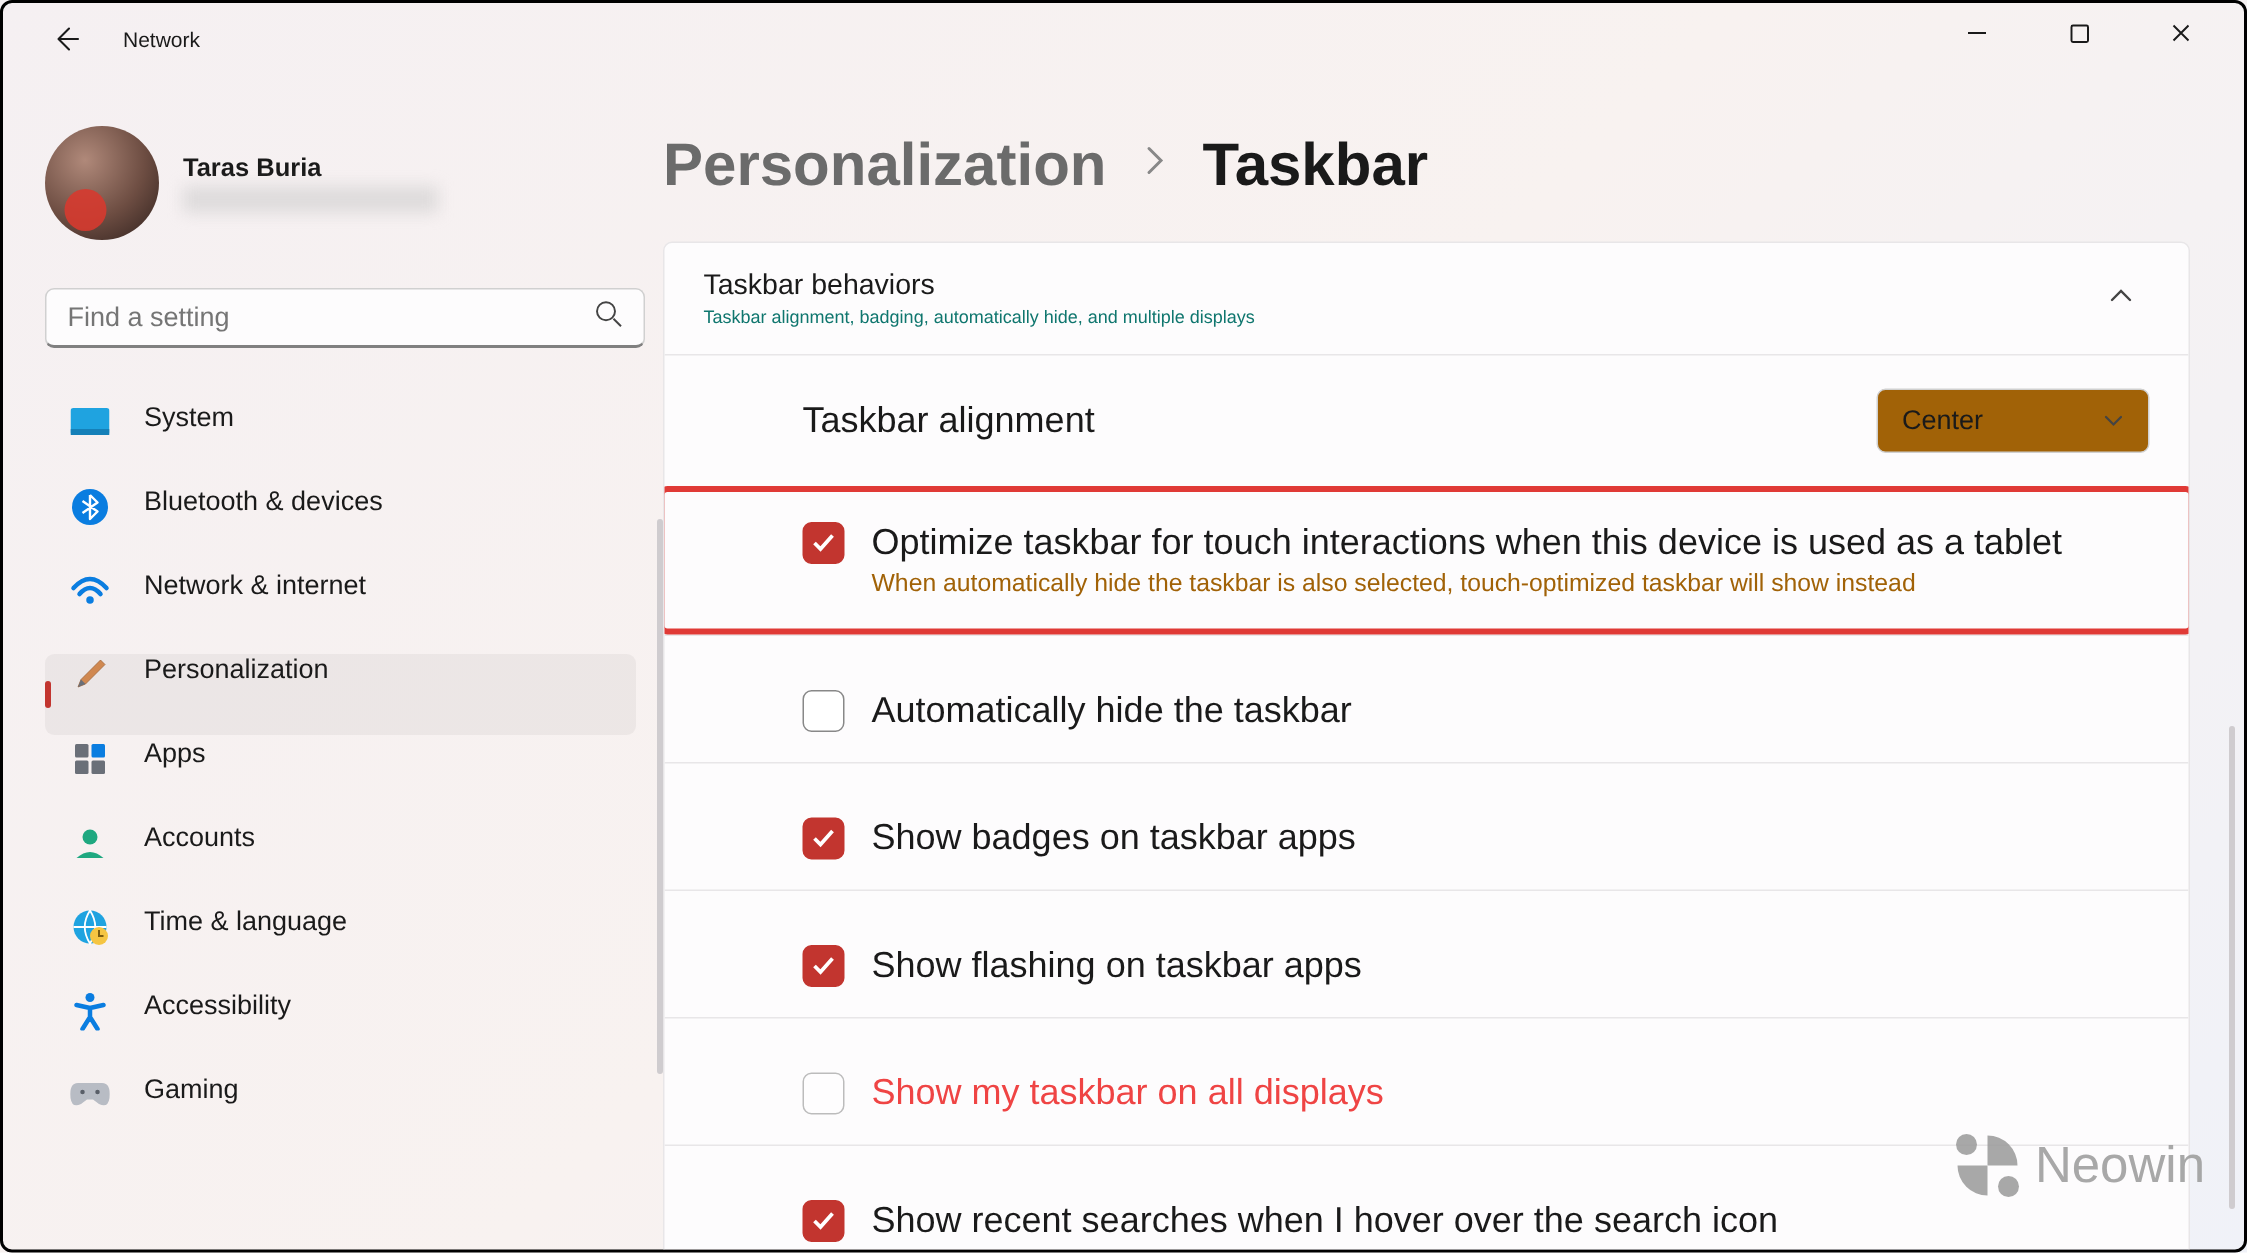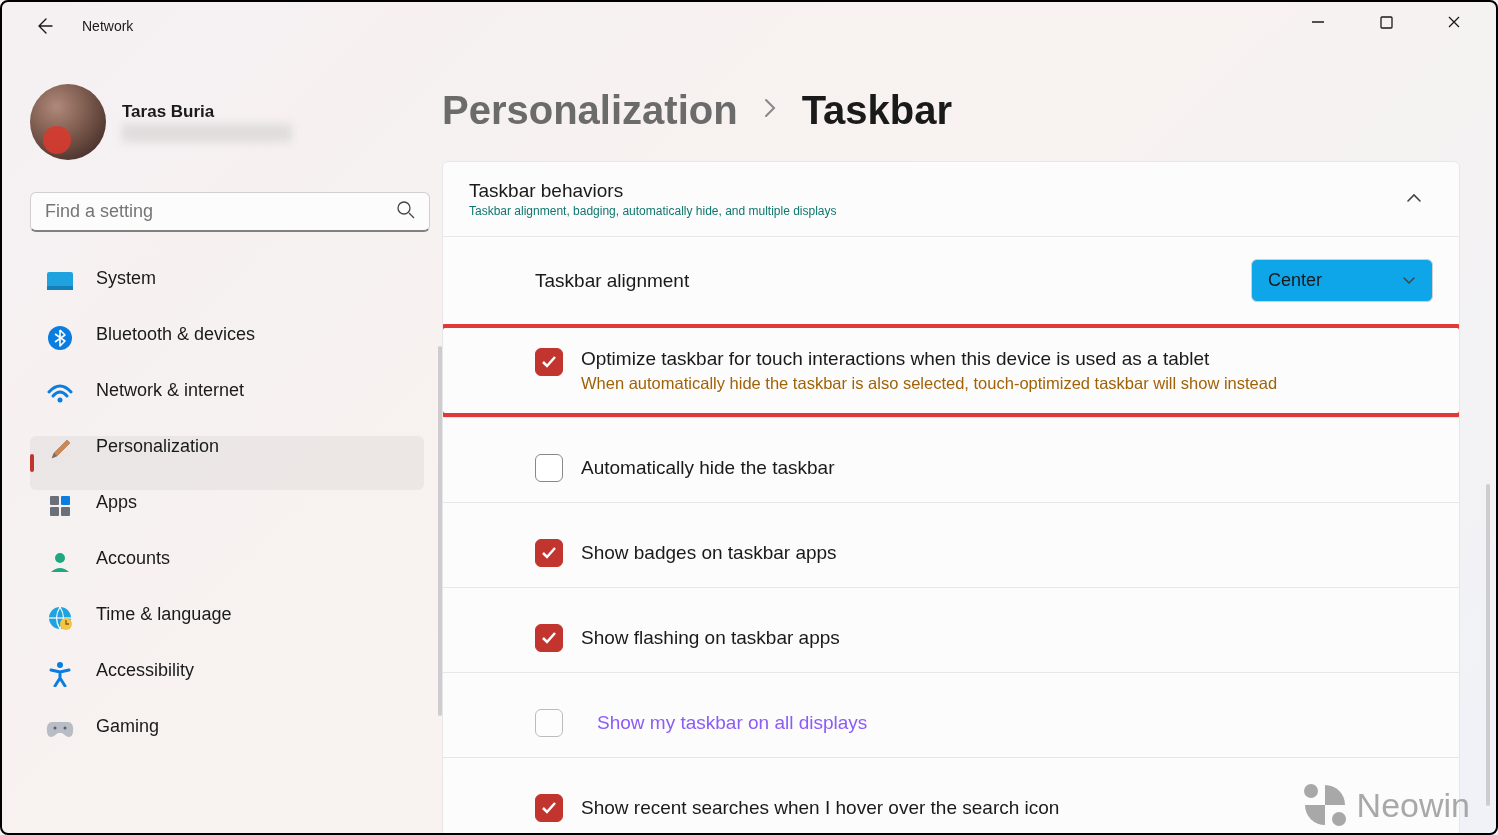--- a/index.html
+++ b/index.html
@@ -102,47 +102,47 @@
   cursor: pointer;
 }
 .card-header-text { flex: 1; }
 .card-title { font-size: 19px; color: #1a1a1a; }
 .card-sub { font-size: 12px; color: #0f766e; margin-top: 2px; }
 .chev-up { margin-right: 10px; }
 .row {
   border-top: 1px solid #e8e6e8; padding: 36px 26px 20px 92px;
   display: flex; align-items: center; gap: 18px;
 }
-.row-label { font-size: 19px; color: #1a1a1a; flex: 1;}
+.row-label { font-size: 24px; color: #1a1a1a; flex: 1;}
 .row-sub { font-size: 16.5px; color: #a16207; margin-top: 4px;}
-.row-disabled .row-label { color: #8b5cf6; margin-left: 16px; }
+.row-disabled .row-label { color: #ef4444; }
 .dropdown {
   border: 1px solid #d0d0d0; border-radius: 6px;
   padding: 10px 16px; min-width: 182px;
   display: flex; align-items: center; justify-content: space-between;
   font-size: 18px; color: #1a1a1a; cursor: pointer;
-  background: #0ea5e9;
+  background: #a16207;
 }
 .checkbox {
   width: 28px; height: 28px; border-radius: 6px;
   border: 1.5px solid #888; background: #fff;
   flex-shrink: 0; display: flex; align-items: center; justify-content: center;
 }
 .checkbox.checked { background: #c2352f; border-color: #c2352f; }
 .checkbox.disabled { opacity: 0.55; cursor: default; }
 .checkmark { stroke: #fff; stroke-width: 2.5; fill: none; }
 .highlight {
   border: 4px solid #e03a36; border-radius: 6px;
   margin: 0 -4px; position: relative;
 }
 .row.first-align { padding: 22px 26px 22px 92px; }
 .row .text-col { display: flex; flex-direction: column; }
 .row.opt-row { padding: 20px 26px 20px 92px; align-items: flex-start; }
 .watermark {
-  position: absolute; right: 26px; bottom: 6px;
+  position: absolute; right: 26px; bottom: 34px;
   display: flex; align-items: center; gap: 10px;
   color: #9a9a9a; font-size: 34px; font-weight: 300;
   opacity: 0.85;
 }
 .watermark-logo { width: 44px; height: 44px; position: relative; }
 .main-scroll {
   position: absolute; right: 6px; top: 482px; width: 4px; height: 322px;
   background: #cfcccf; border-radius: 2px;
 }
 </style>

